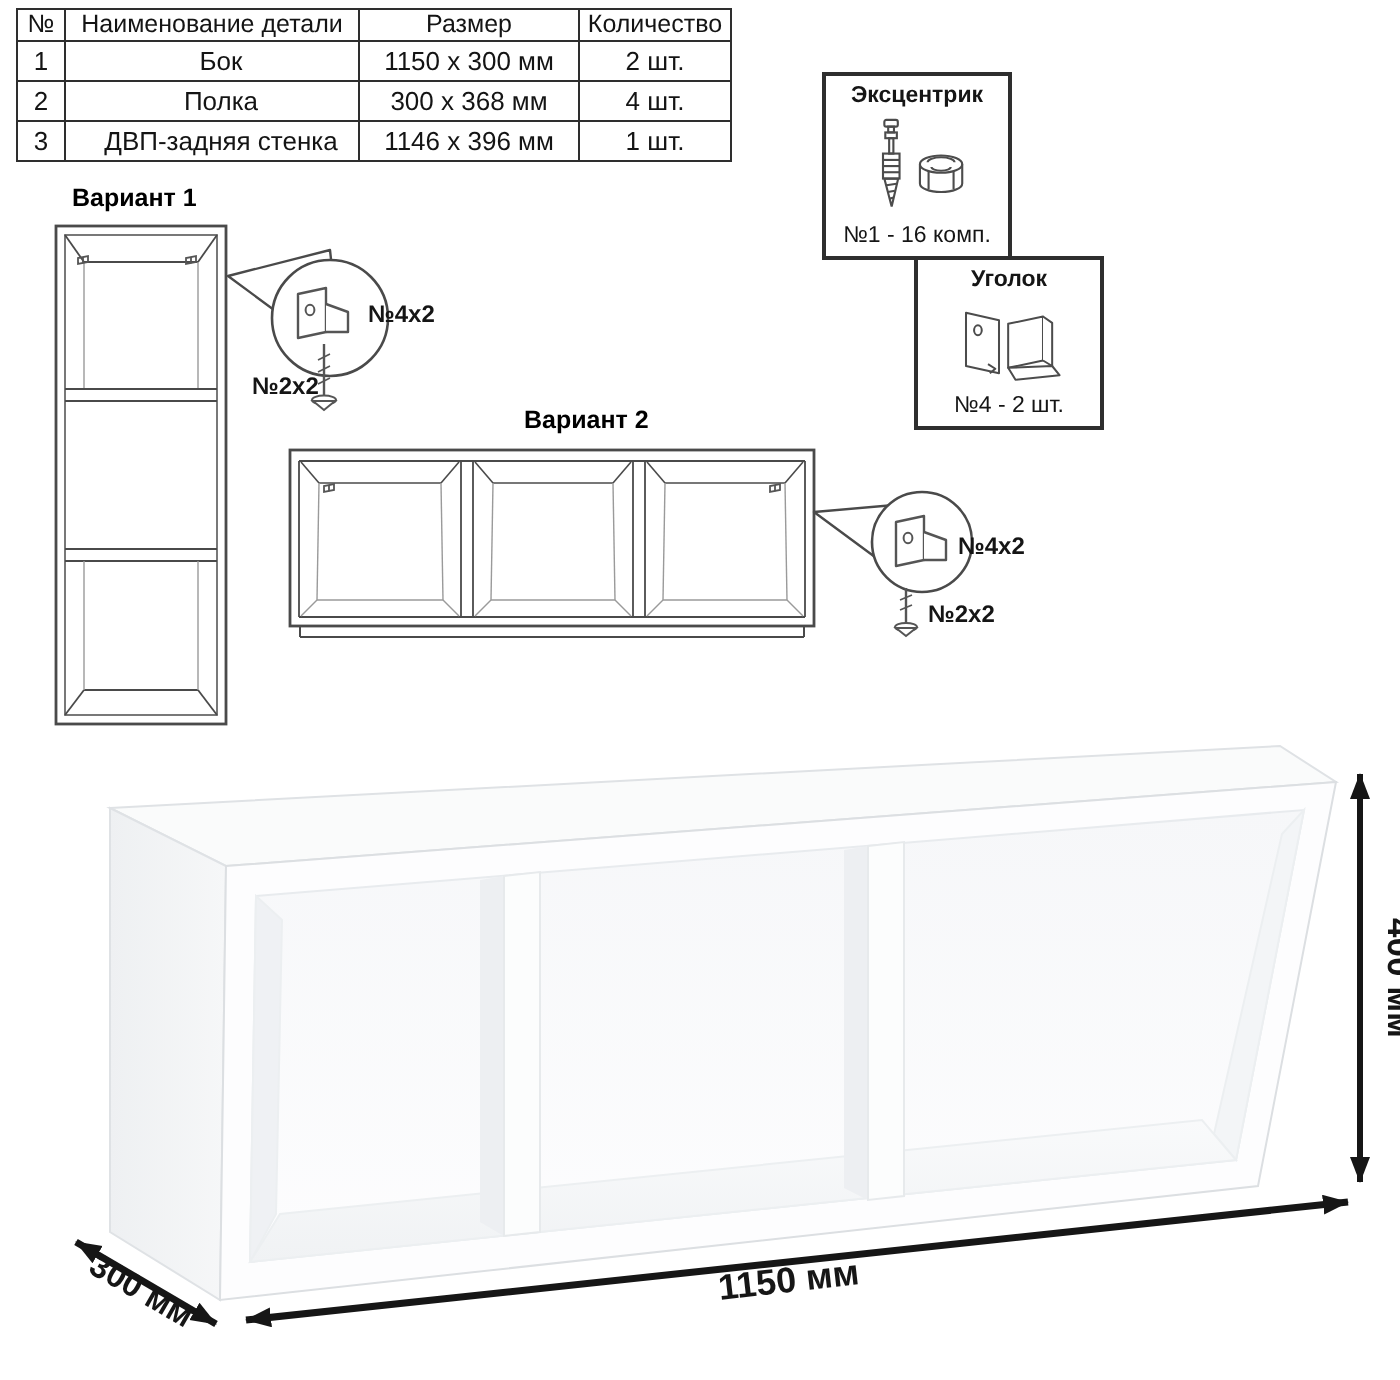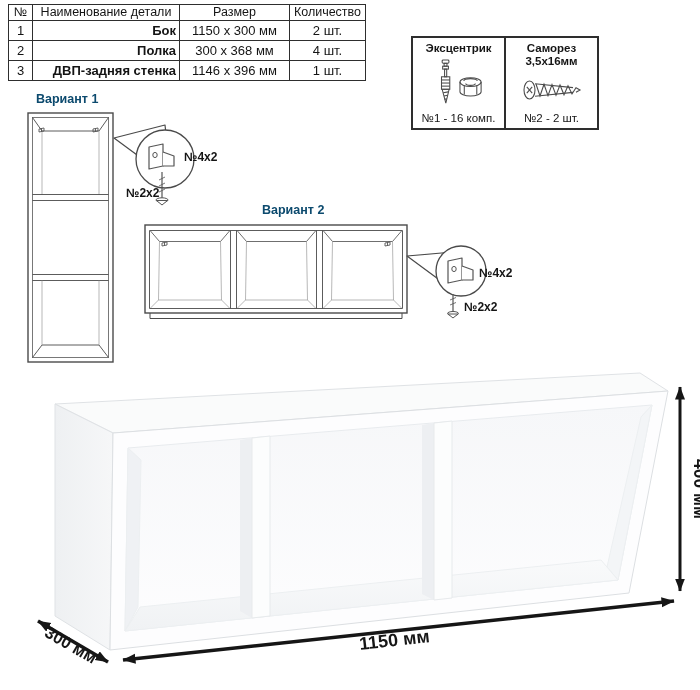--- a/index.html
+++ b/index.html
@@ -5,36 +5,36 @@
   html,body{margin:0;padding:0;background:#fff;}
   .canvas{position:relative;width:700px;height:690px;background:#ffffff;
           font-family:"Liberation Sans",sans-serif;overflow:hidden;color:#141414;}
 
   
   table.parts{position:absolute;left:8px;top:4px;border-collapse:collapse;
               font-size:13px;line-height:1;color:#141414;}
   table.parts th,table.parts td{border:1.5px solid #2e2e2e;padding:0 3px;
               text-align:center;font-weight:400;height:19px;white-space:nowrap;}
   table.parts th{height:15px;font-size:12.5px;}
-  table.parts .name-cell{text-align:right;padding-left:12px;font-weight:bold;}
+  table.parts .name-cell{text-align:center;padding-left:12px;}
 
   
   .hw-row{position:absolute;display:flex;border-radius:30px;}
   .hw-row-top{left:411px;top:36px;height:94px;}
   .hw-row-bottom{left:457px;top:128px;height:87px;}
   .hw-cell{box-sizing:border-box;width:95px;border:2px solid #2e2e2e;background:#fff;
            display:flex;flex-direction:column;align-items:center;}
   .hw-cell+.hw-cell{margin-left:-2px;}
   .hw-title{font-size:11.5px;font-weight:700;line-height:1.15;text-align:center;
             margin-top:4px;color:#151515;}
   .hw-icon{flex:1;display:flex;align-items:center;justify-content:center;}
   .hw-label{font-size:11.5px;font-weight:400;margin-bottom:4px;color:#151515;white-space:nowrap;}
 
   
-  .v-title{position:absolute;font-size:12.5px;font-weight:700;color:#0c4a6e;}
+  .v-title{position:absolute;font-size:12.5px;font-weight:700;color:#000000;}
   .v1-title{left:36px;top:92px;}
   .v2-title{left:229px;top:203px;padding-left:33px;}
 
   
   svg{display:block;font-family:"Liberation Sans",sans-serif;}
   .svg-v1{position:absolute;left:15px;top:108px;}
   .svg-v2{position:absolute;left:140px;top:218px;}
   .svg-main{position:absolute;left:0;top:360px;}
 
   .co-label{font-size:12px;font-weight:700;fill:#151515;}
@@ -105,42 +105,42 @@
           <path d="M37,23 a7,2.6 0 0 1 14,0"></path>
           <path d="M39,25.5 a5,1.9 0 0 0 10,0"></path>
           <path d="M33,24 v10 a11,4.5 0 0 0 22,0 v-10"></path>
           <line x1="37.5" y1="27.5" x2="37.5" y2="37"></line>
           <line x1="50.5" y1="27.5" x2="50.5" y2="37"></line>
         </svg>
       </div>
       <div class="hw-label">№1 - 16 комп.</div>
     </div>
 
+
+  </div>
+
+  <div class="hw-row hw-row-bottom">
+
     <div class="hw-cell">
       <div class="hw-title">
-        <div>Саморез</div>
-        <div>3,5х16мм</div>
+        <div>Уголок</div>
+        <div></div>
       </div>
       <div class="hw-icon">
-        <svg width="62" height="34" viewBox="0 0 62 34" stroke="#4c4c4c" stroke-width="1.1" fill="none">
-          <ellipse cx="8.5" cy="17" rx="5.5" ry="9"></ellipse>
-          <line x1="5.8" y1="13.8" x2="11.2" y2="20.2"></line>
-          <line x1="11.2" y1="13.8" x2="5.8" y2="20.2"></line>
-          <line x1="14" y1="10.8" x2="52" y2="14.6"></line>
-          <line x1="14" y1="23.2" x2="52" y2="19.4"></line>
-          <polyline points="15,11 19,23 23,11.2 27,22.7 31,11.5 35,22.3 39,12 43,21.8 47,12.8 51,21 55,14.8 59,17 55,19.2"></polyline>
+        <svg width="64" height="44" viewBox="0 0 64 48" stroke="#4c4c4c" stroke-width="1.1" fill="#fff" stroke-linejoin="round">
+          <path d="M8,7 L26,11 L26,40 L8,36 Z"></path>
+          <ellipse cx="14.5" cy="16.5" rx="2.1" ry="2.7" fill="none"></ellipse>
+          <path d="M20,35 l4,2.5 l-3,2.5" fill="none"></path>
+          <path d="M31,13 L50,9 L50,33 L31,37 Z"></path>
+          <path d="M50,9 L55,12.5 L55,36 L50,33"></path>
+          <path d="M31,37 L55,36 L59,41 L35,43.5 Z"></path>
         </svg>
       </div>
-      <div class="hw-label">№2 - 2 шт.</div>
+      <div class="hw-label">№4 - 2 шт.</div>
     </div>
-
-  </div>
-
-  <div class="hw-row hw-row-bottom">
-
 
   </div>
 
   <div class="v-title v1-title">Вариант 1</div>
   <div class="v-title v2-title">Вариант 2</div>
 
   <svg class="svg-v1" width="215" height="270" viewBox="0 0 215 270">
     <defs>
       <g id="mini-bracket">
         <path d="M0,4 L0,1 L5,0 L5,3 Z" fill="none" stroke="#555" stroke-width="0.9"></path>

